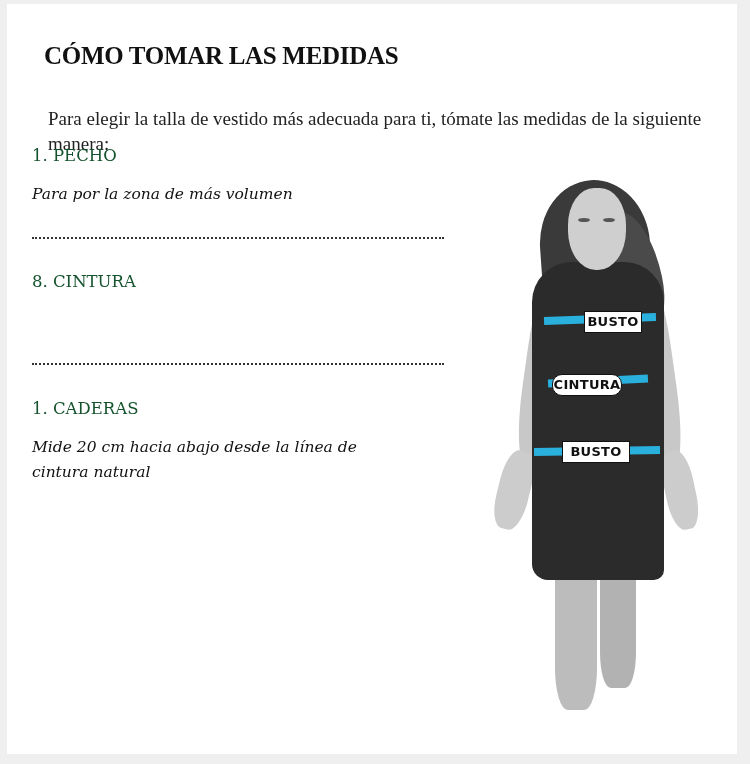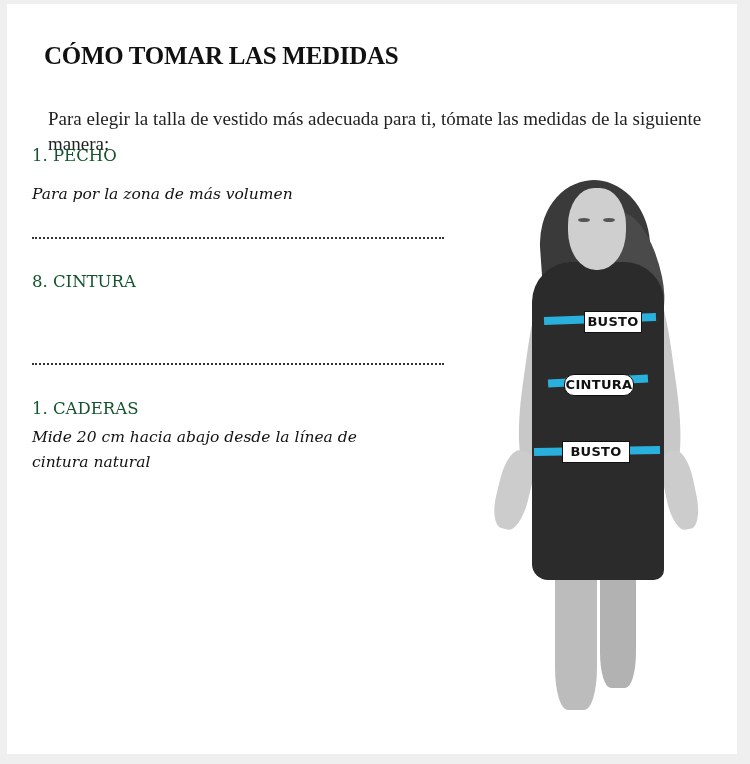--- a/index.html
+++ b/index.html
@@ -59,21 +59,21 @@
   <p class="intro">Para elegir la talla de vestido más adecuada para ti, tómate las medidas de la siguiente manera:</p>
 
   <h2 class="step-title" style="top:142px;">1. PECHO</h2>
   <p class="step-desc" style="top:178px;">Para por la zona de más volumen</p>
   <div class="dots" style="top:233px;"></div>
 
   <h2 class="step-title" style="top:268px;">8. CINTURA</h2>
   <div class="dots" style="top:359px;"></div>
 
   <h2 class="step-title" style="top:395px;">1. CADERAS</h2>
-  <p class="step-desc" style="top:421px;">Mide 20 cm hacia abajo desde la línea de cintura natural</p>
+  <p class="step-desc" style="top:431px;">Mide 20 cm hacia abajo desde la línea de cintura natural</p>
 </div>
 
 <div class="figure">
   <div class="fig-part hair"></div>
   <div class="fig-part hair2"></div>
   <div class="fig-part shoulder-l"></div>
   <div class="fig-part shoulder-r"></div>
   <div class="fig-part forearm-l"></div>
   <div class="fig-part forearm-r"></div>
   <div class="fig-part legs-l"></div>
@@ -82,17 +82,17 @@
   <div class="fig-part dress"></div>
   <div class="fig-part face">
     <div class="eye" style="position:absolute; left:10px; top:30px;"></div>
     <div class="eye" style="position:absolute; left:35px; top:30px;"></div>
   </div>
 
   <div class="band" style="left:64px; top:145px; width:112px; transform:rotate(-2deg);"></div>
   <div class="tag" style="left:104px; top:141px; width:56px;">BUSTO</div>
 
   <div class="band" style="left:68px; top:207px; width:100px; transform:rotate(-3deg);"></div>
-  <div class="tag" style="left:84px; top:204px; width:68px;border-radius:10px;">CINTURA</div>
+  <div class="tag" style="left:72px; top:204px; width:68px;border-radius:10px;">CINTURA</div>
 
   <div class="band" style="left:54px; top:277px; width:126px; transform:rotate(-1deg);"></div>
   <div class="tag" style="left:82px; top:271px; width:66px;">BUSTO</div>
 </div>
 
 </body></html>

